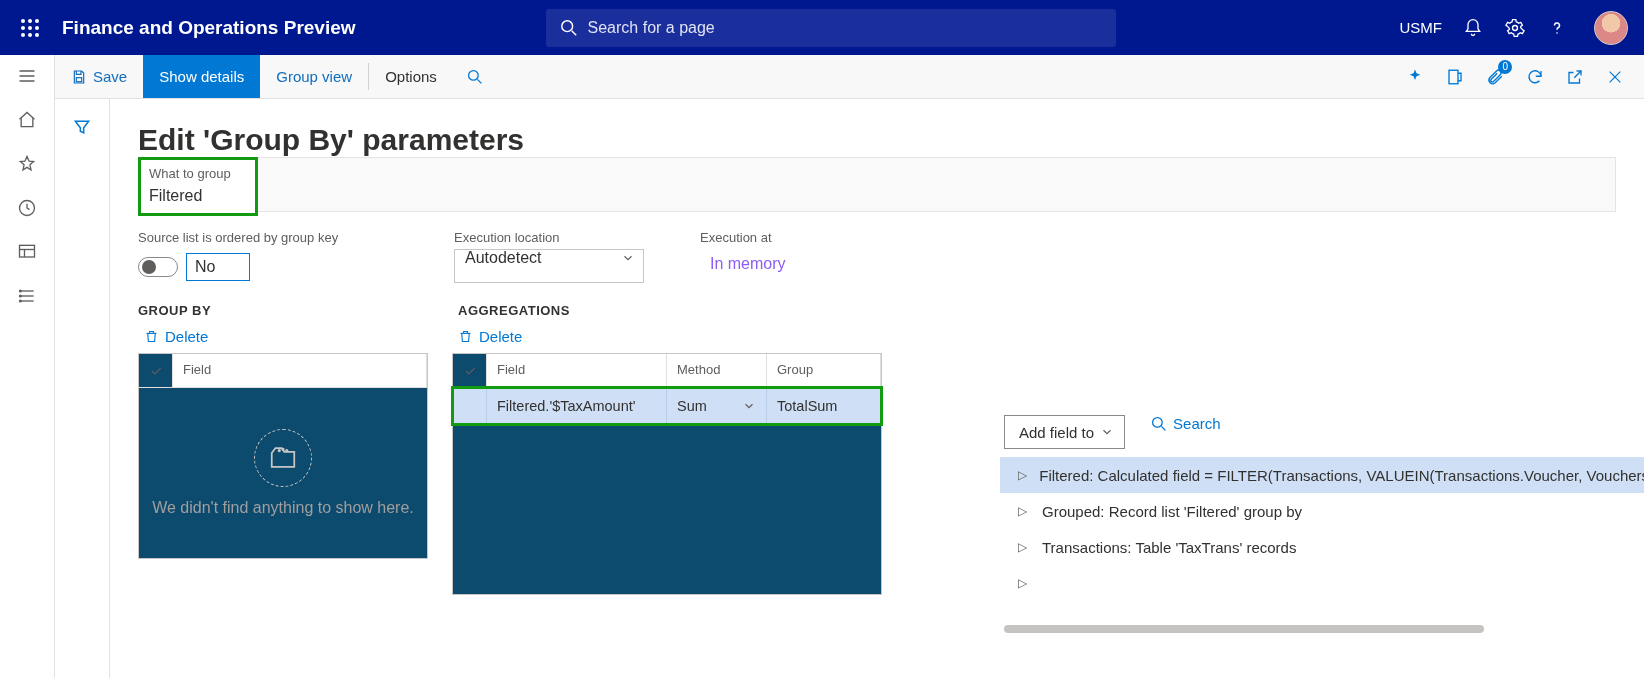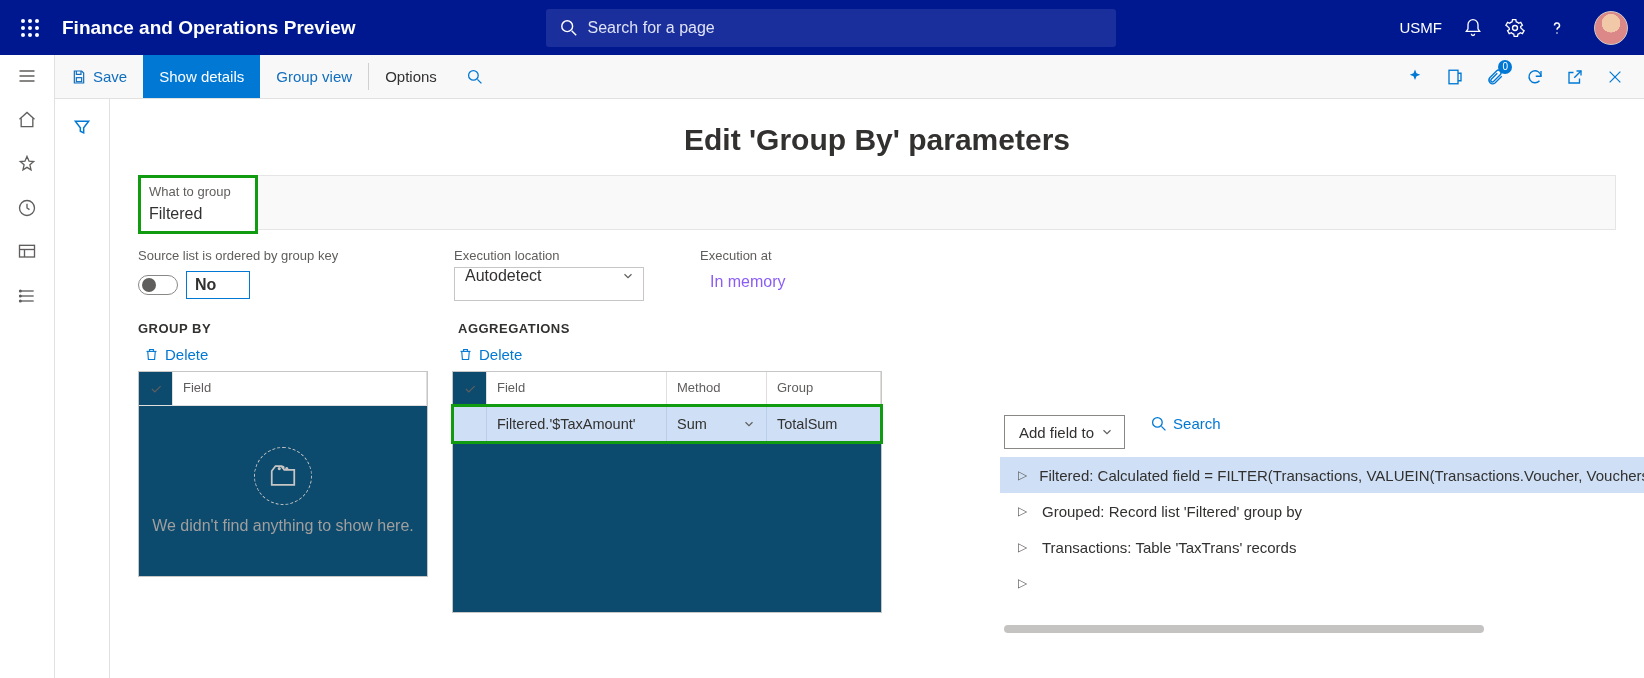--- a/index.html
+++ b/index.html
@@ -33,34 +33,34 @@
   
   .leftrail { position:absolute; left:0; top:55px; bottom:0; width:55px; border-right:1px solid #e1e1e1; display:flex; flex-direction:column; align-items:center; padding-top:10px; gap:22px; background:#fff;}
   .leftrail .ritem { width:22px; height:22px; color:#605e5c; cursor:pointer; display:flex; align-items:center; justify-content:center;}
 
   
   .filtercol { position:absolute; left:55px; top:99px; bottom:0; width:55px; border-right:1px solid #e1e1e1; display:flex; justify-content:center; padding-top:18px;}
   .filtercol .fico { color:#0078d4; cursor:pointer; }
 
   
   .main { position:absolute; left:110px; right:0; top:99px; bottom:0; padding: 24px 28px 0 28px; overflow:hidden;}
-  .page-title { font-size:30px; font-weight:600; margin-bottom:18px;text-align:center;}
+  .page-title { font-size:30px; font-weight:600; }
   .field-label { font-size:13px; color:#605e5c; margin-bottom:4px;}
   .what-to-group-wrap { border:3px solid #109b10; padding:6px 8px 8px 8px; width:120px; display:inline-block;}
   .what-to-group-wrap .field-label { margin-bottom:6px;}
   .wtg-value { font-size:16px; }
   .wtg-row { display:flex; }
   .wtg-rest { flex:1; border:1px solid #e5e5e5; border-left:none; background:#f9f9f9; height:55px; }
 
   .row3 { display:flex; gap:56px; margin-top:14px;}
   .row3 .col { display:flex; flex-direction:column; }
   .toggle { display:flex; align-items:center; gap:8px; margin-top:4px;}
   .toggle-pill { width:40px; height:20px; border:1px solid #8a8886; border-radius:10px; position:relative; background:#fff; cursor:pointer;}
   .toggle-pill::after { content:""; position:absolute; left:3px; top:2px; width:14px; height:14px; background:#605e5c; border-radius:50%;}
-  .toggle-txt { border:1px solid #0078d4; height:28px; width:64px; display:flex; align-items:center; padding:0 8px; color:#323130; cursor:pointer;font-weight:bold;}
+  .toggle-txt { border:1px solid #0078d4; height:28px; width:64px; display:flex; align-items:center; padding:0 8px; color:#323130; cursor:pointer;}
   .dropdown { display:flex; align-items:center; justify-content:space-between; border:1px solid #c8c6c4; height:34px; width:190px; padding:0 8px 16px 10px; cursor:pointer; background:#fff;}
   .readonly { height:34px; width:190px; padding:6px 10px 0 10px; color:#8b5cf6;}
 
   .grids-row { display:flex; gap:24px; margin-top:20px; align-items:flex-start;}
   .grid-panel {}
   .g-header { font-size:13px; font-weight:700; letter-spacing:.5px; color:#323130; margin-bottom:10px;}
   .g-header.right { margin-left:6px;}
   .g-toolbar { display:flex; gap:6px; align-items:center; color:#0078d4; font-size:15px; margin-bottom:8px; cursor:pointer; padding-left:6px;}
   .g-grid { border:1px solid #c8c6c4; background:#0c4a6e; }
   .g-grid .ghead { display:flex; border-bottom:1px solid #e1dfdd; height:34px; align-items:stretch;}

